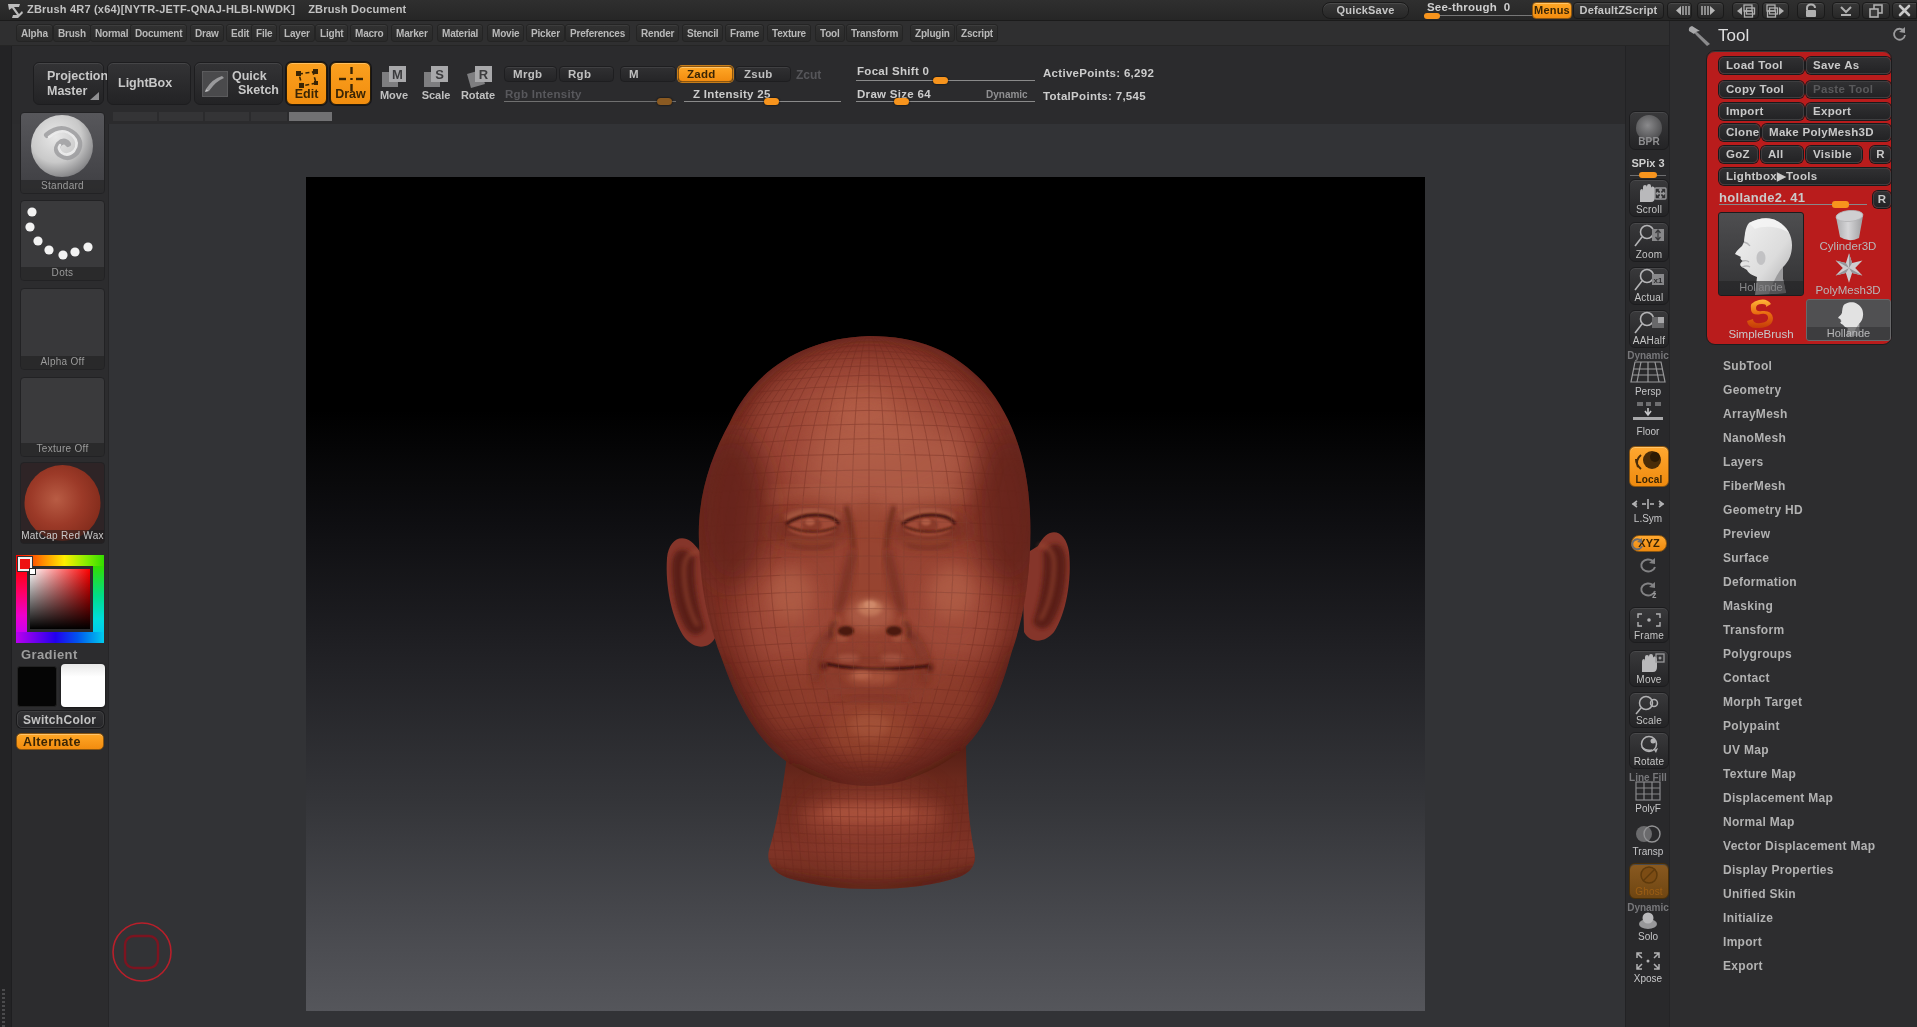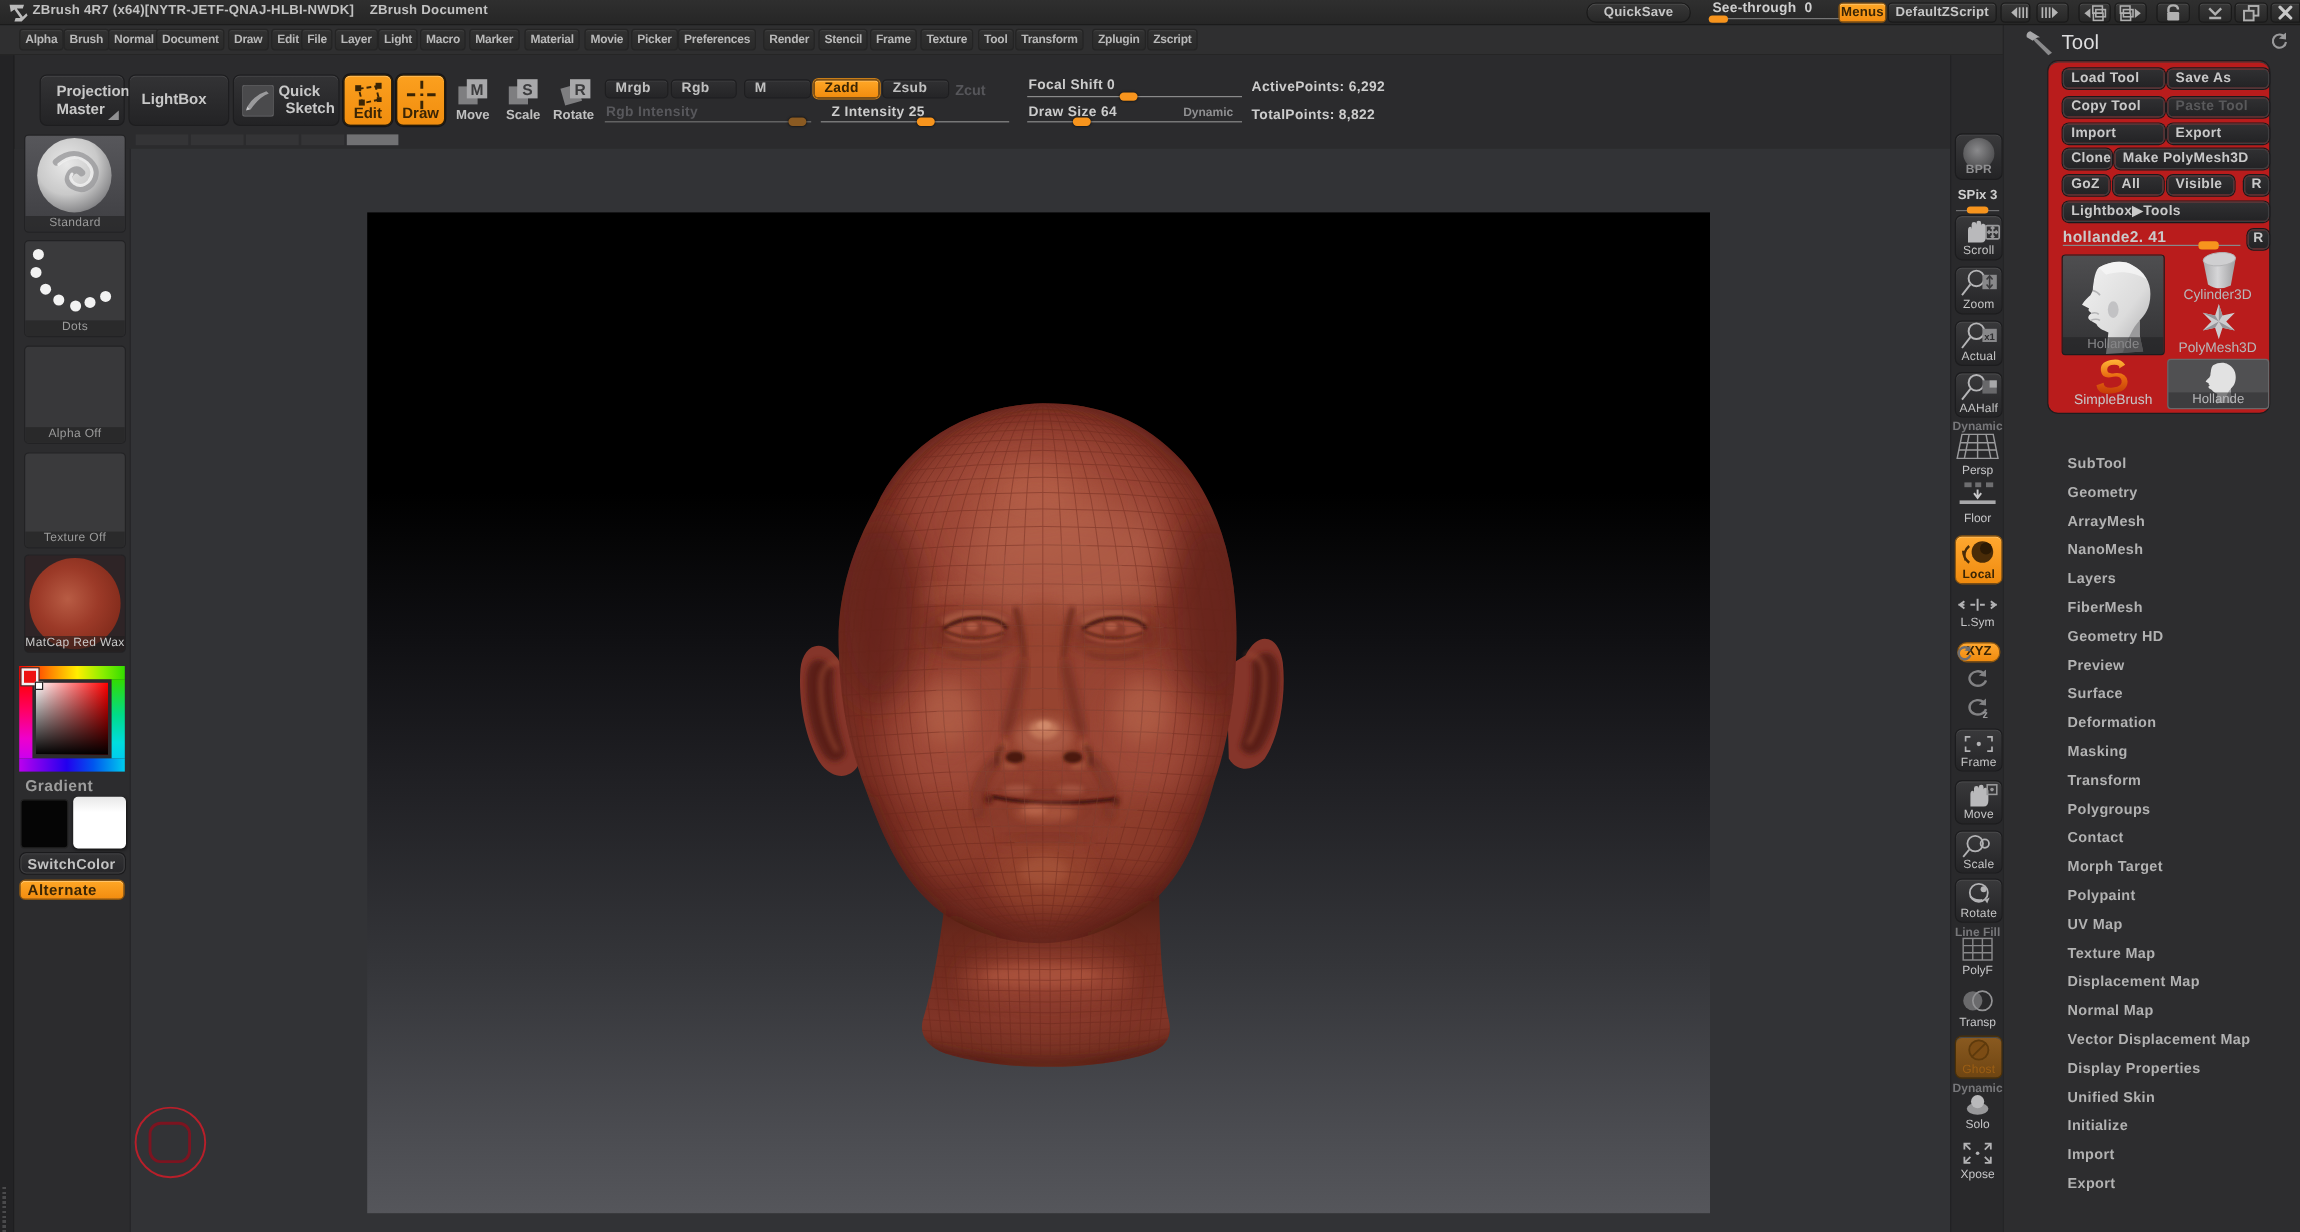--- a/index.html
+++ b/index.html
@@ -56,21 +56,21 @@
 .rlbl { position:absolute; width:44px; text-align:center; font-size:10px; color:#b8b8b8; font-weight:bold; }
 
 
 #rpanel { left:1669px; top:0px; width:248px; height:1027px; background:#2d2d2f; border-left:1px solid #242426; }
 #toolbox { position:absolute; left:36px; top:50px; width:186px; height:295px; background:#b91c1c;
   border:1px solid #1d1d1f; border-radius:9px; box-shadow:inset 0 1px 0 #38383a; }
 .pbtn { position:absolute; height:17px; background:linear-gradient(#303032,#232325);
   border:1px solid #3e3e40; border-radius:5px; box-shadow:0 0 0 1px #1a1a1c;
   color:#c9c9c9; font-size:11.5px; font-weight:bold; letter-spacing:0.3px; padding:0 6px; line-height:15px; white-space:nowrap;}
 .pbtn.dis { color:#59595b; }
-.sect { position:absolute; left:53px; color:#b2b2b2; font-size:12px; font-weight:bold; letter-spacing:0.3px; white-space:nowrap;margin-top:20px;}
+.sect { position:absolute; left:53px; color:#b2b2b2; font-size:12px; font-weight:bold; letter-spacing:0.3px; white-space:nowrap;}
 </style>
 </head>
 <body>
 <div id="root">
   <div class="abs" id="titlebar">
     <svg class="abs" style="left:4px;top:1px" width="22" height="19" viewBox="0 0 22 19">
       <path d="M4 3 L16 3 L15 6 L10 6 L15 13 L18 10 L19 12 L14 17 L8 17 L9 14 L13 14 L8 7 L5 9 Z" fill="#bcbcbc"></path>
     </svg>
     <div class="t" style="left:27px">ZBrush 4R7 (x64)[NYTR-JETF-QNAJ-HLBI-NWDK]&nbsp;&nbsp;&nbsp;&nbsp;ZBrush Document</div>
     <div class="tbtn" style="left:1322px;width:87px;border-radius:8px;line-height:15px;">QuickSave</div>
@@ -226,21 +226,21 @@
     <div class="slider-track" style="left:684px;top:55px;width:157px;"></div>
     <div class="slider-handle" style="left:764px;top:52px;"></div>
     <div class="sh-label" style="left:857px;top:19px;">Focal Shift 0</div>
     <div class="slider-track" style="left:856px;top:34px;width:179px;"></div>
     <div class="slider-handle" style="left:933px;top:31px;"></div>
     <div class="sh-label" style="left:857px;top:42px;">Draw Size 64</div>
     <div class="slider-track" style="left:856px;top:55px;width:179px;"></div>
     <div class="slider-handle" style="left:894px;top:52px;"></div>
     <div class="abs" style="left:986px;top:43px;color:#909092;font-size:10px;font-weight:bold;">Dynamic</div>
     <div class="sh-label" style="left:1043px;top:21px;">ActivePoints: 6,292</div>
-    <div class="sh-label" style="left:1043px;top:44px;">TotalPoints: 8,822</div>
+    <div class="sh-label" style="left:1043px;top:44px;">TotalPoints: 7,545</div>
     <div class="abs" style="left:113px;top:66px;width:44px;height:9px;background:#343436"></div>
     <div class="abs" style="left:159px;top:66px;width:44px;height:9px;background:#343436"></div>
     <div class="abs" style="left:205px;top:66px;width:44px;height:9px;background:#343436"></div>
     <div class="abs" style="left:251px;top:66px;width:36px;height:9px;background:#343436"></div>
     <div class="abs" style="left:289px;top:66px;width:43px;height:9px;background:#717173"></div>
   </div>
   <div class="abs" id="leftstrip">
   <div class="abs" style="left:2px;top:943px;width:3px;height:52px;background:repeating-linear-gradient(#4a4a4c 0 2px, #232325 2px 4px);"></div>
 
 </div>

